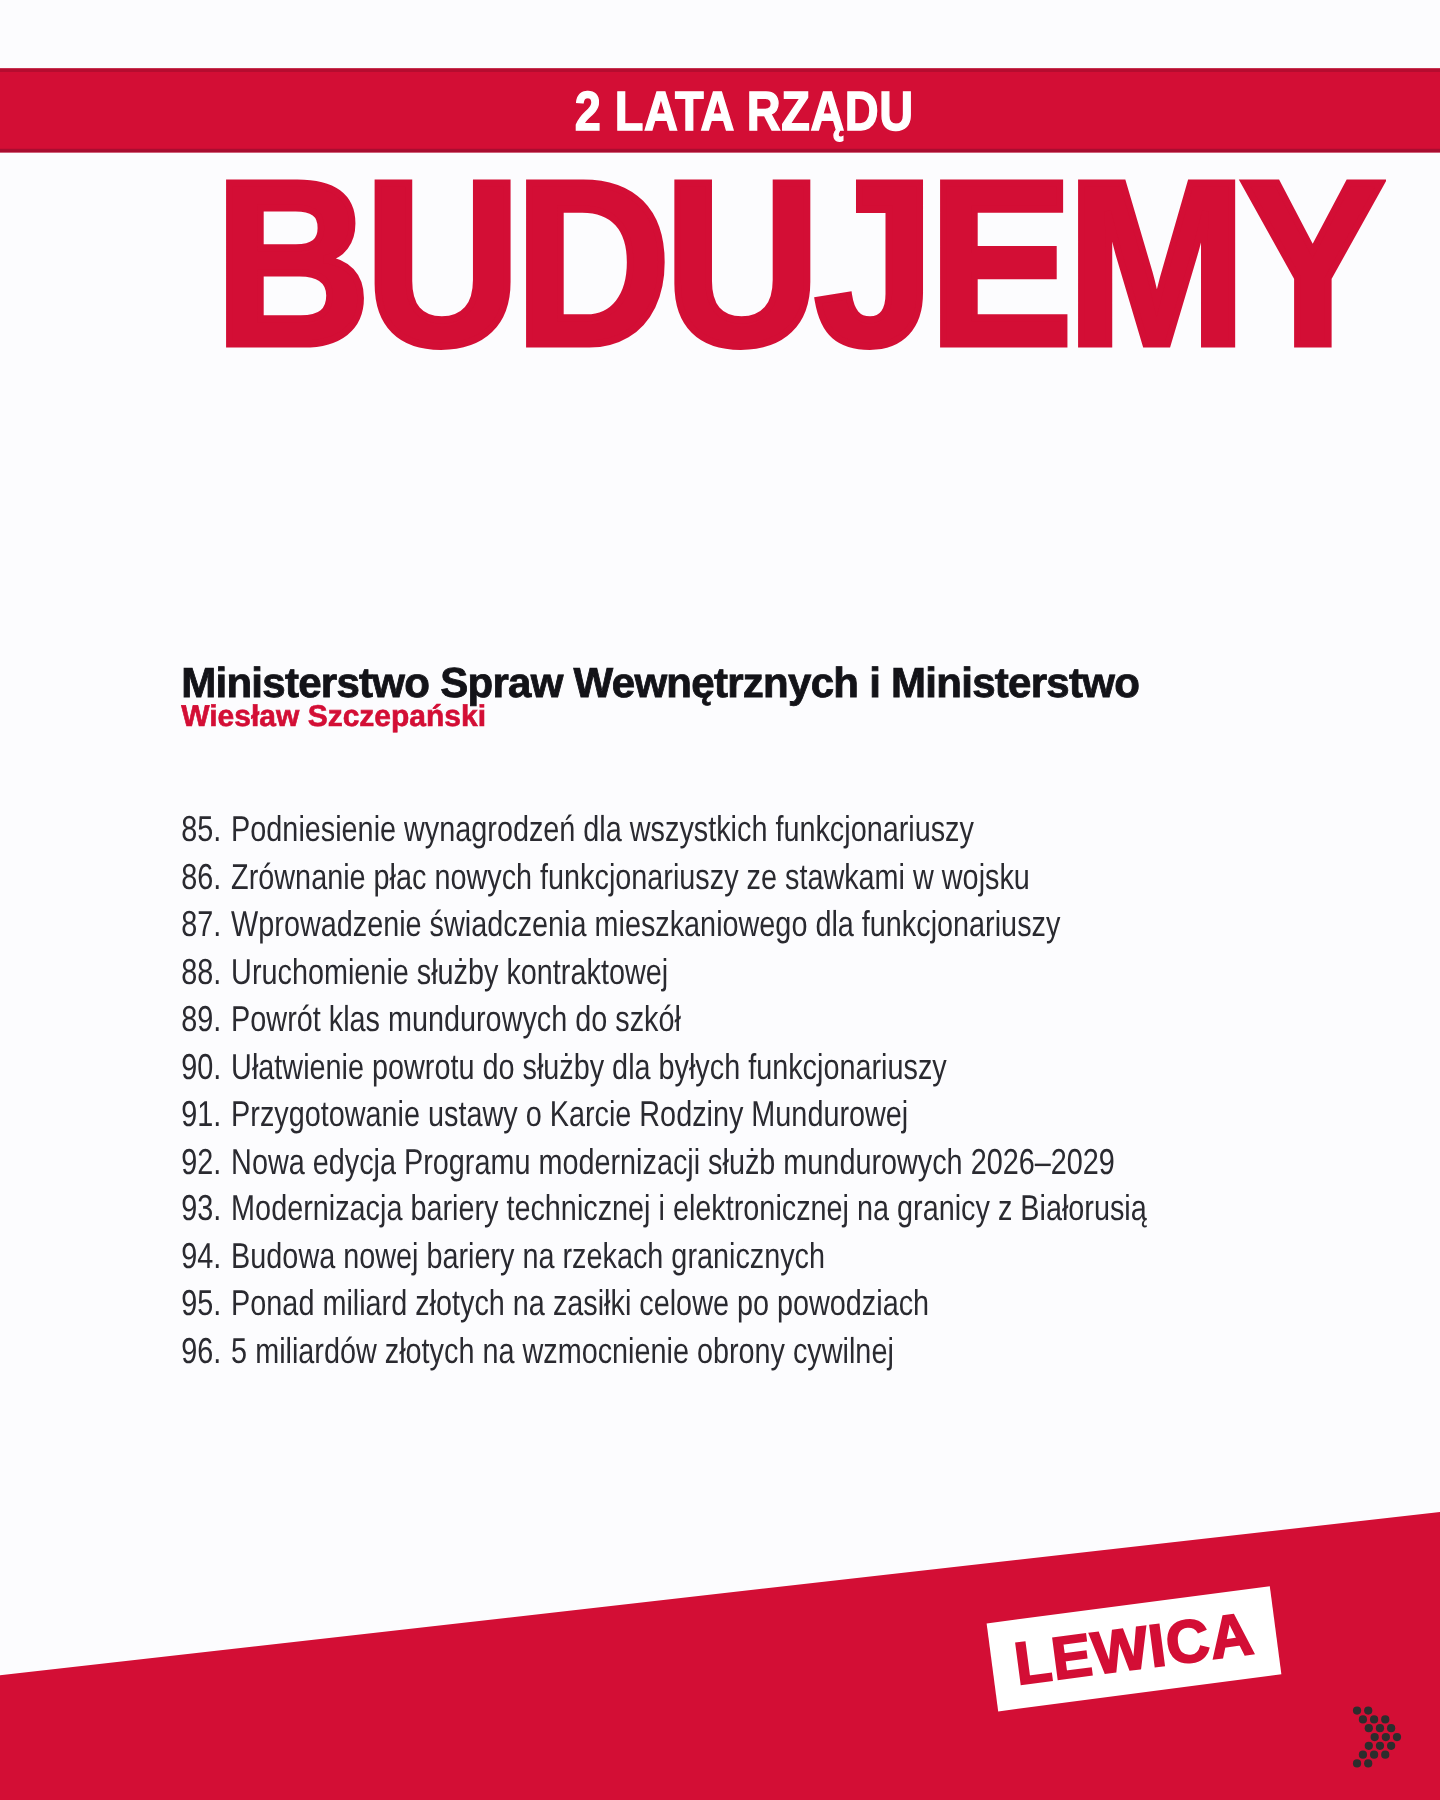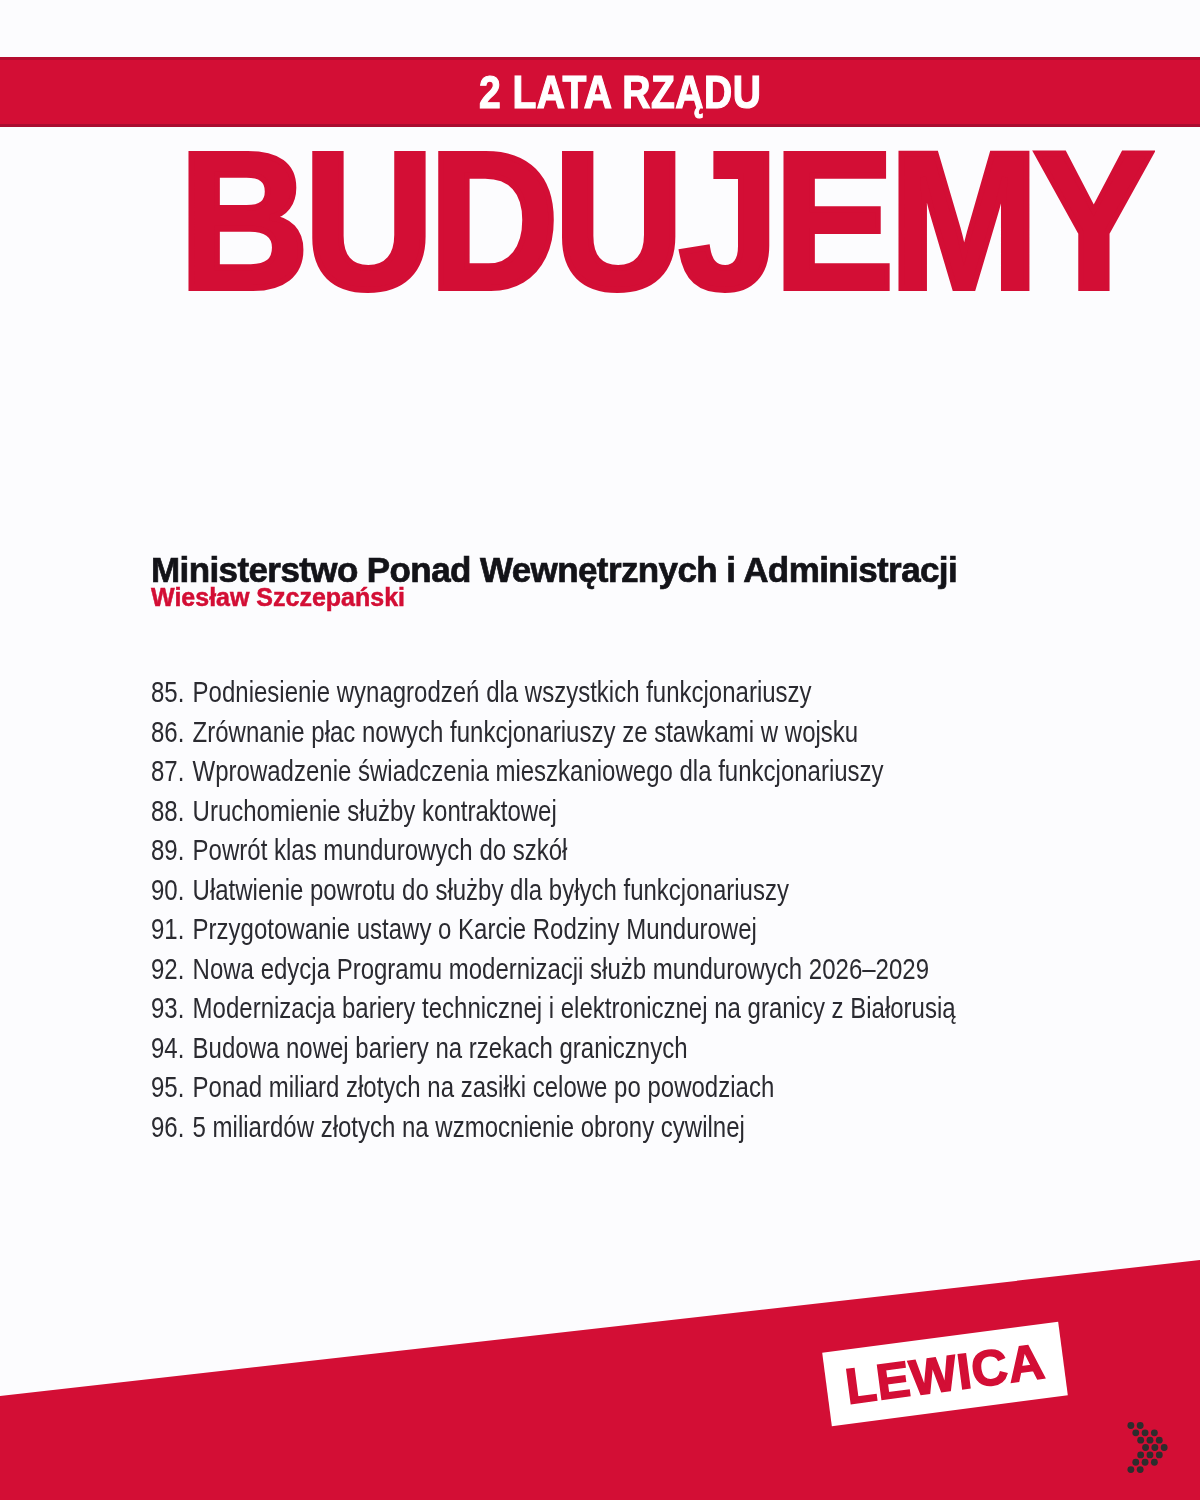--- a/index.html
+++ b/index.html
@@ -153,21 +153,21 @@
 <div class="poster">
 
   <div class="top-band">
     <span class="band-label">2 LATA RZĄDU</span>
   </div>
 
   <div class="title-line title-line-1">
     <span class="stretch">BUDUJEMY</span>
   </div>
 
-  <div class="ministry-heading">Ministerstwo Ponad Wewnętrznych i Administracji</div>
+  <div class="ministry-heading">Ministerstwo Spraw Wewnętrznych i Ministerstwo</div>
 
   <div class="author-name">Wiesław Szczepański</div>
 
   <div class="achievement-list">
       <div class="row"><span class="num">85.</span><span class="txt">Podniesienie wynagrodzeń dla wszystkich funkcjonariuszy</span></div>
       <div class="row"><span class="num">86.</span><span class="txt">Zrównanie płac nowych funkcjonariuszy ze stawkami w wojsku</span></div>
       <div class="row"><span class="num">87.</span><span class="txt">Wprowadzenie świadczenia mieszkaniowego dla funkcjonariuszy</span></div>
       <div class="row"><span class="num">88.</span><span class="txt">Uruchomienie służby kontraktowej</span></div>
       <div class="row"><span class="num">89.</span><span class="txt">Powrót klas mundurowych do szkół</span></div>
       <div class="row"><span class="num">90.</span><span class="txt">Ułatwienie powrotu do służby dla byłych funkcjonariuszy</span></div>

